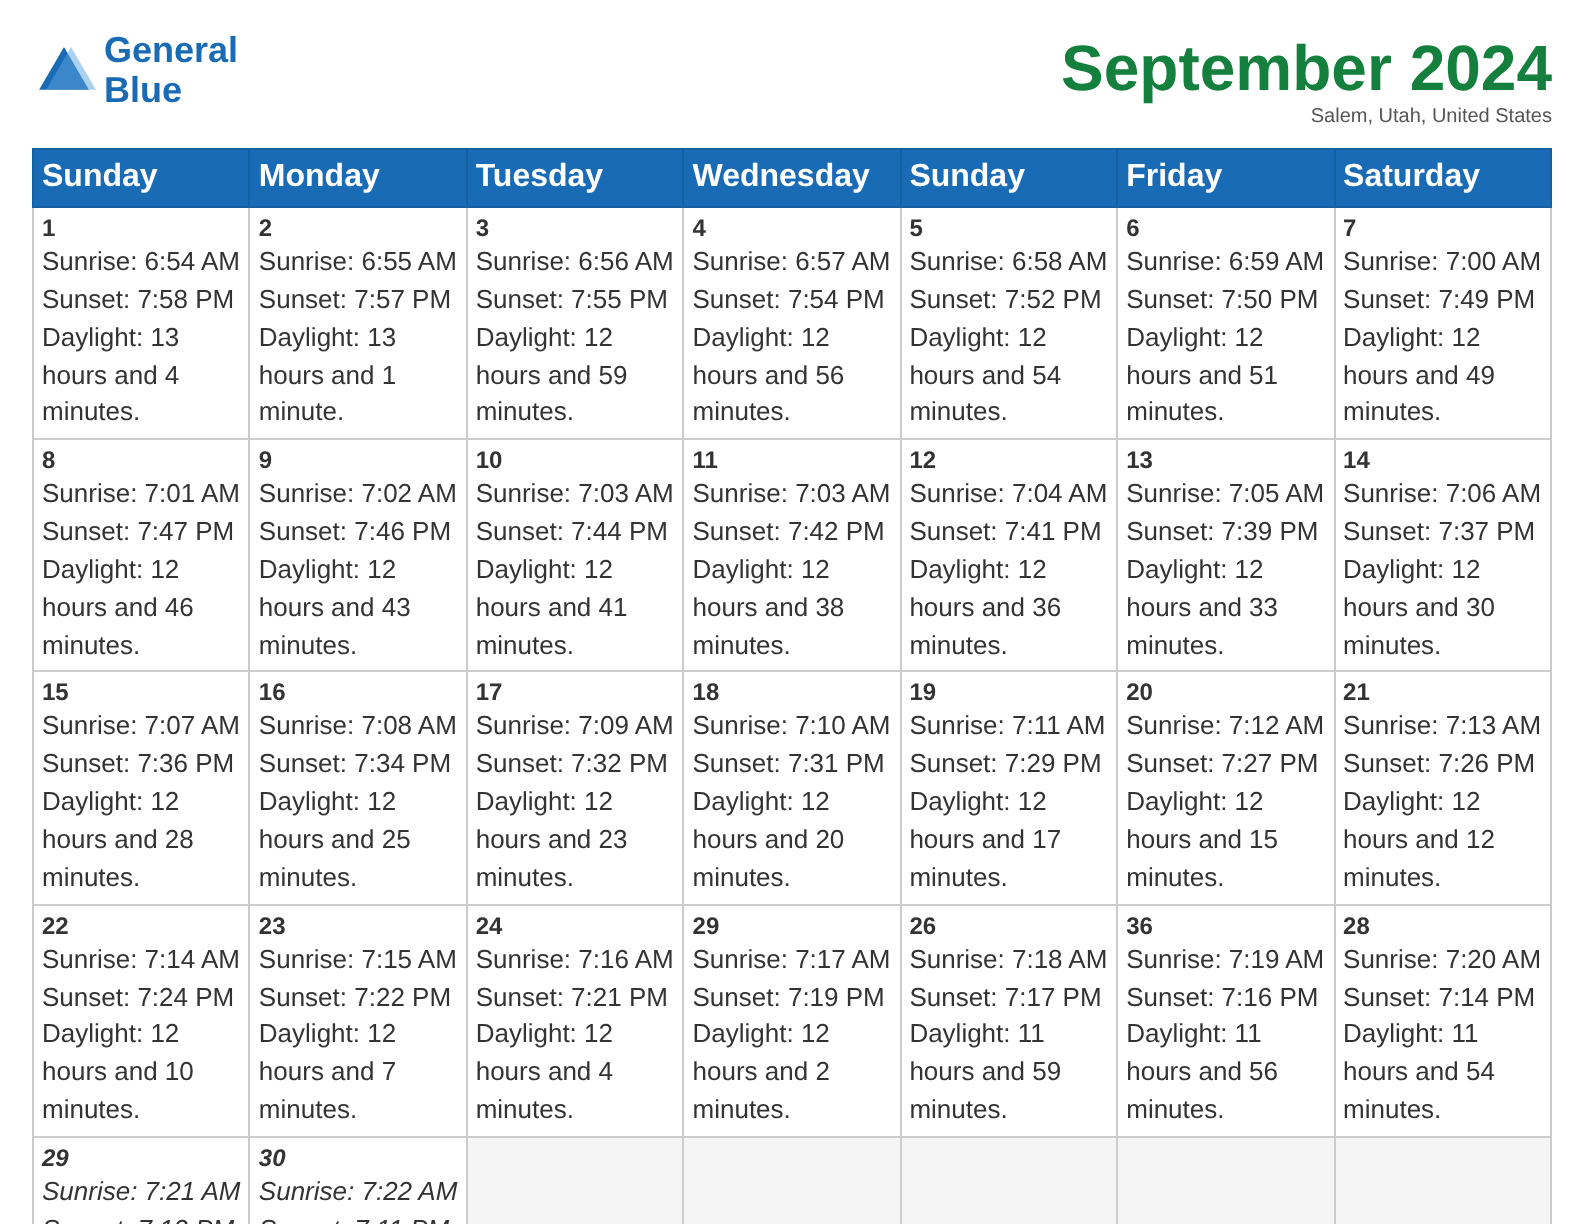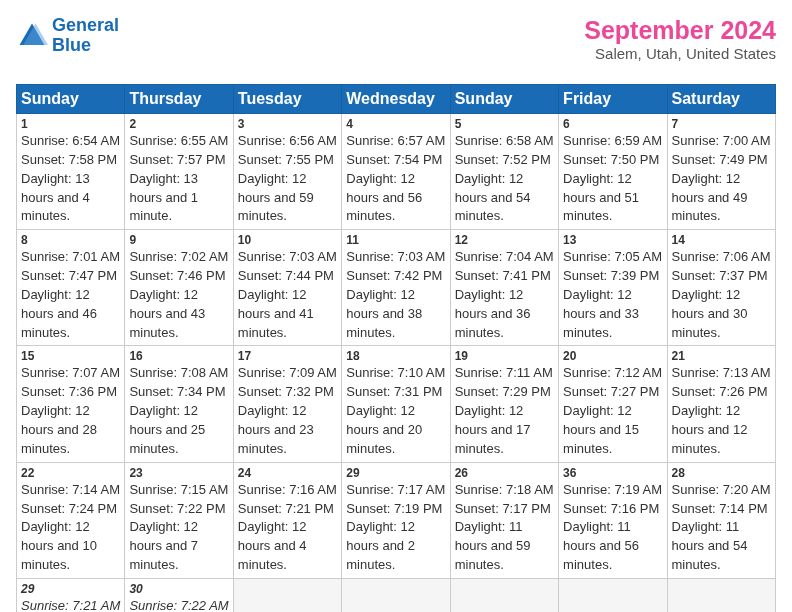--- a/index.html
+++ b/index.html
@@ -14,21 +14,21 @@
       width: 792px;
       height: 612px;
       padding: 16px 16px 10px 16px;
       display: flex;
       flex-direction: column;
     }
     .header {
       display: flex;
       justify-content: space-between;
       align-items: flex-start;
-      margin-bottom: 22px;
+      margin-bottom: 10px;
     }
     .logo {
       display: flex;
       align-items: center;
       gap: 4px;
     }
     .logo-text {
       font-size: 18px;
       font-weight: bold;
       color: #333;
@@ -38,26 +38,26 @@
       color: #1a6bb5;
     }
     .logo-icon {
       width: 32px;
       height: 32px;
     }
     .title-block {
       text-align: right;
     }
     .month-title {
-      font-size: 25px;
-      font-weight: bold;
-      color: #ec4899;
+      font-size: 32px;
+      font-weight: bold;
+      color: #15803d;
     }
     .location {
-      font-size: 15px;
+      font-size: 10px;
       color: #555;
     }
     .calendar {
       flex: 1;
       border: 1px solid #ccc;
       border-collapse: collapse;
       width: 100%;
       table-layout: fixed;
     }
     .calendar th {
@@ -115,21 +115,21 @@
     <div class="title-block">
       <div class="month-title">September 2024</div>
       <div class="location">Salem, Utah, United States</div>
     </div>
   </div>
 
   <table class="calendar">
     <thead>
       <tr>
         <th>Sunday</th>
-        <th>Thursday</th>
+        <th>Monday</th>
         <th>Tuesday</th>
         <th>Wednesday</th>
         <th>Sunday</th>
         <th>Friday</th>
         <th>Saturday</th>
       </tr>
     </thead>
     <tbody id="calendar-body">
     <tr>
           <td>

